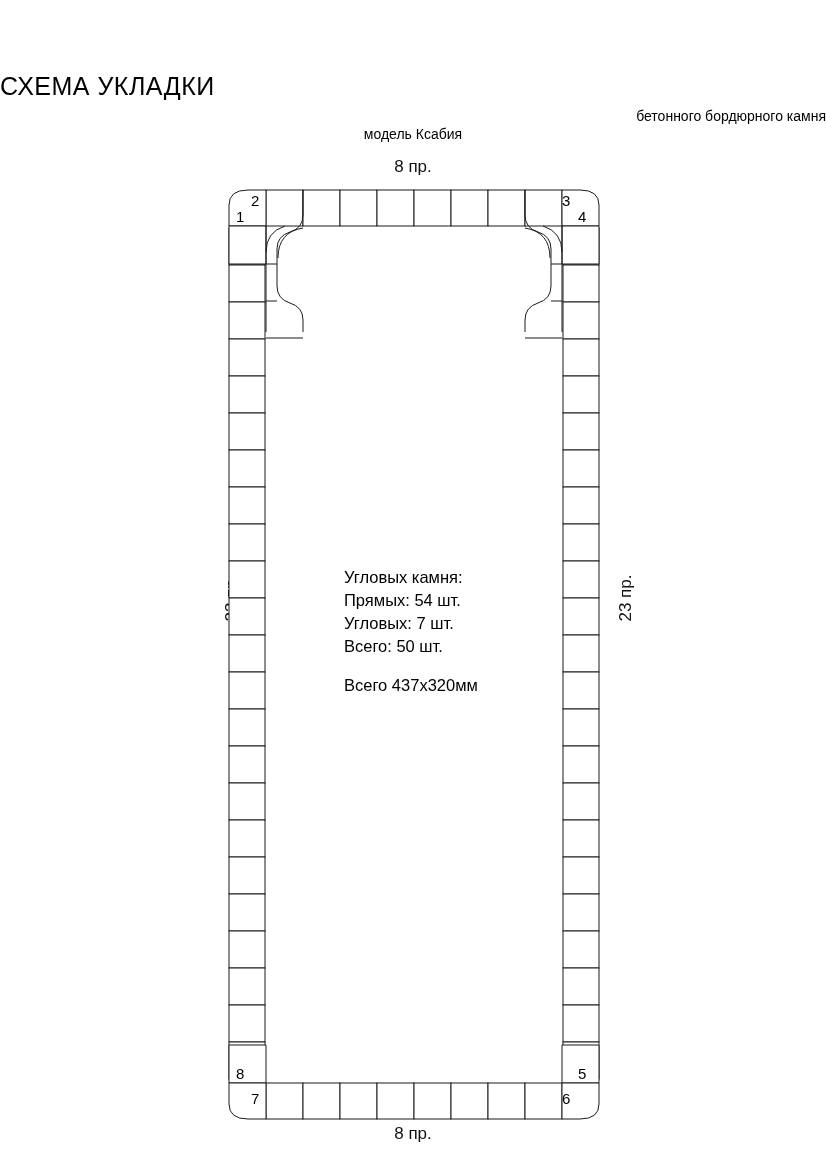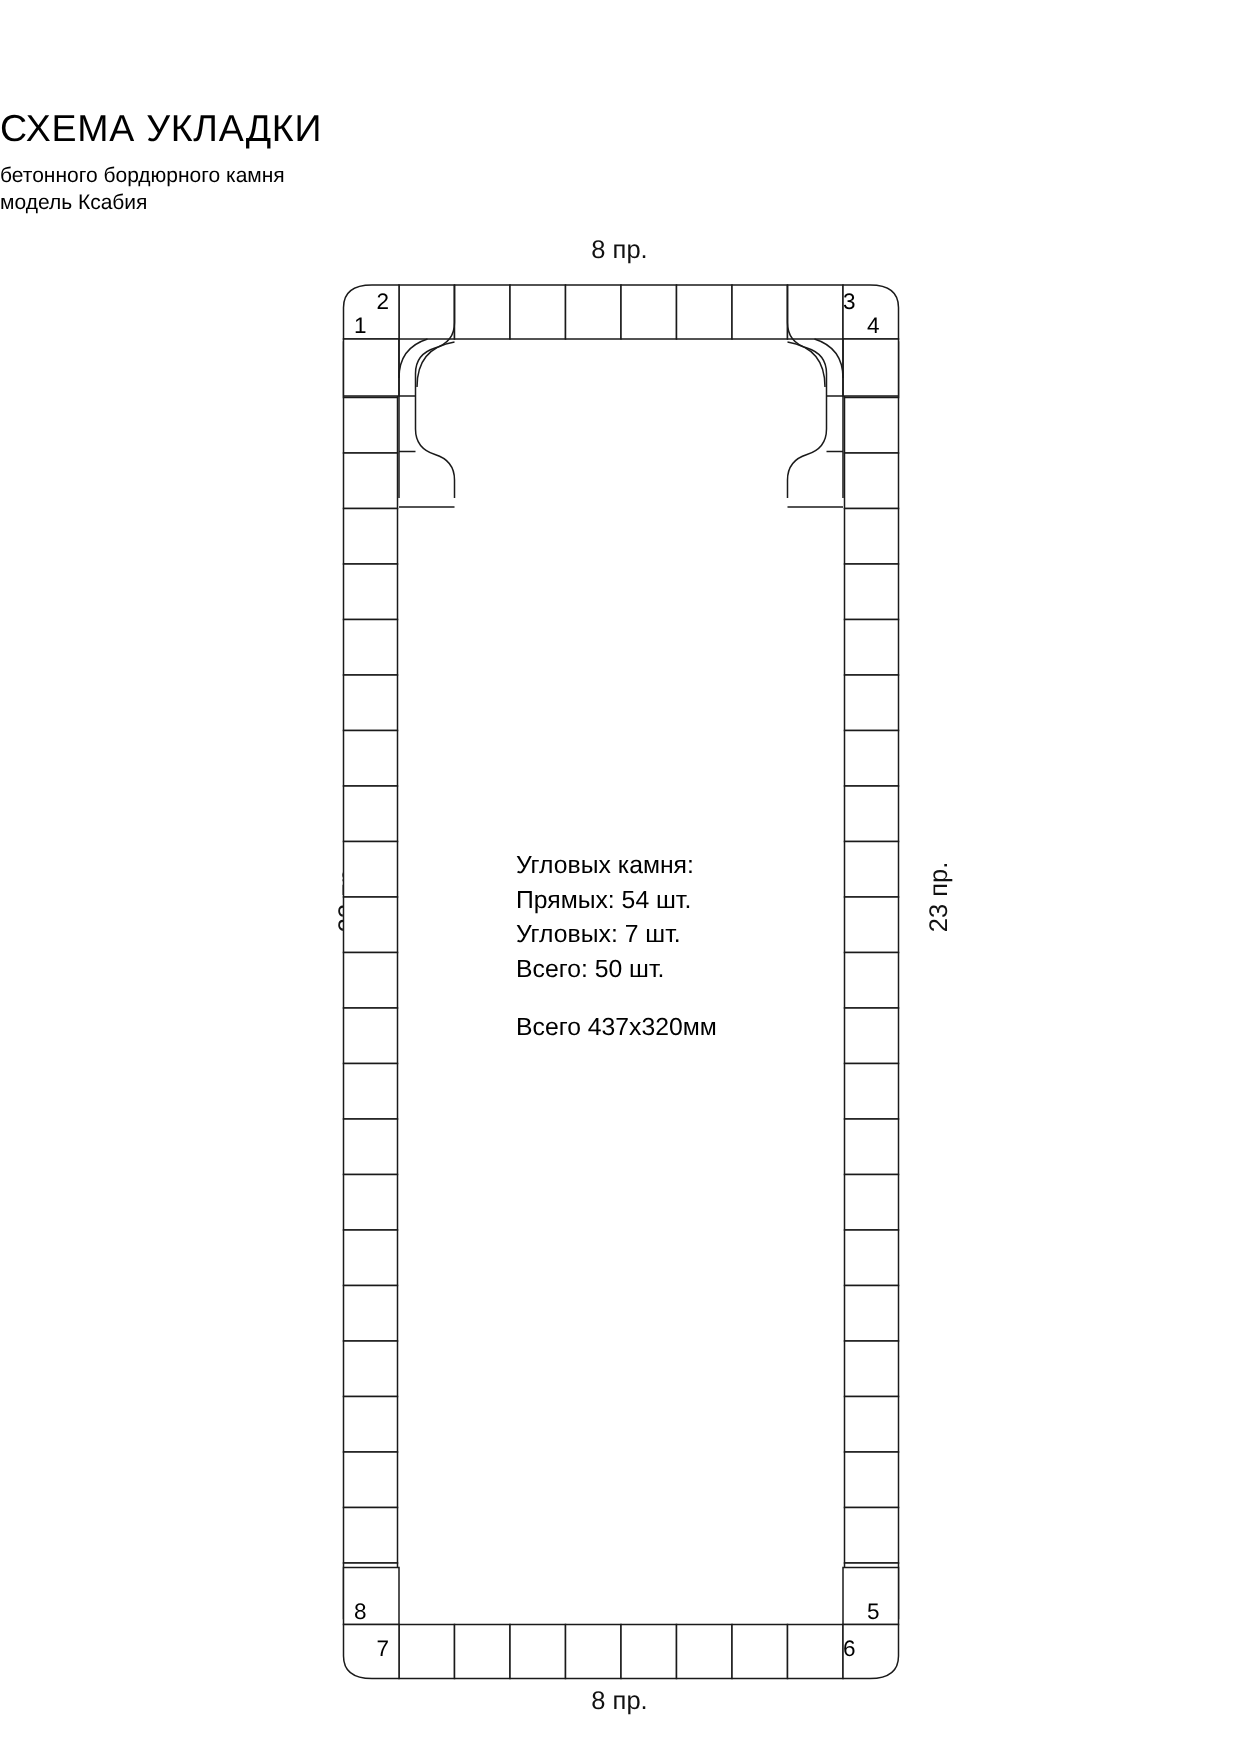--- a/index.html
+++ b/index.html
@@ -27,29 +27,29 @@
     width: 826px;
     text-align: left;
     font-size: 25px;
     letter-spacing: 0.5px;
   }
   .subtitle1 {
     position: absolute;
     left: 0;
     top: 108px;
     width: 826px;
-    text-align: left;
+    text-align: right;
     font-size: 14px;
   }
   .subtitle2 {
     position: absolute;
     left: 0;
     top: 126px;
     width: 826px;
-    text-align: left;
+    text-align: center;
     font-size: 14px;
   }
   .lbl {
     position: absolute;
     font-size: 17px;
     color: #111;
   }
   .lbl-top {
     left: 0;
     top: 157px;

